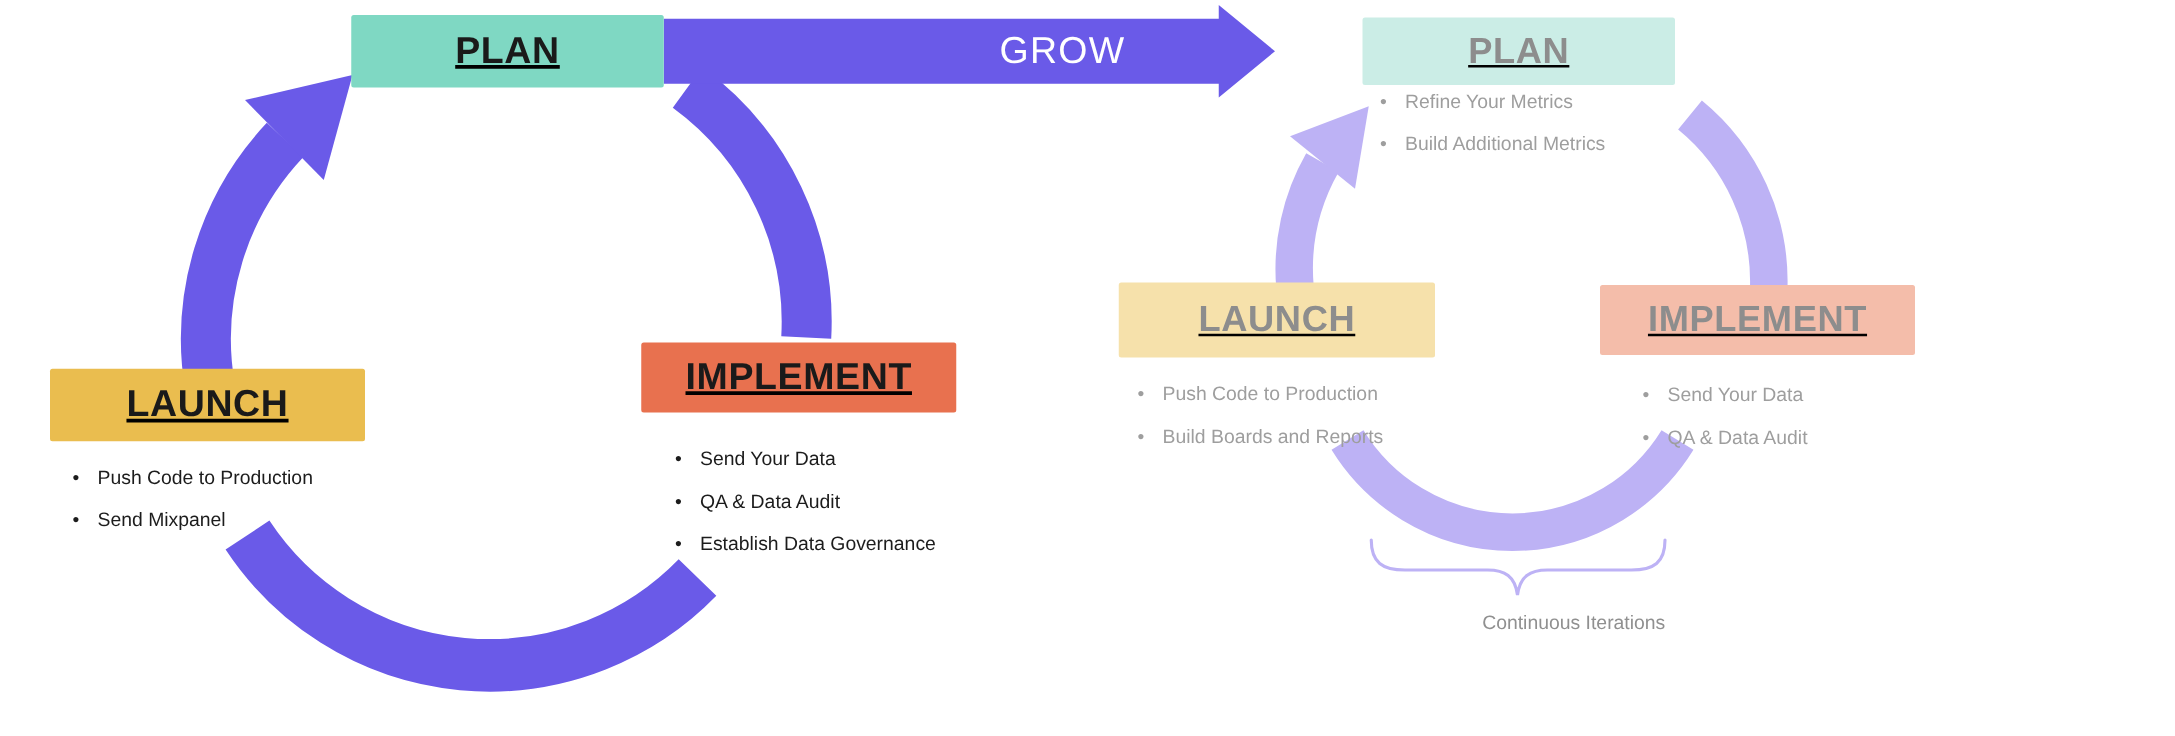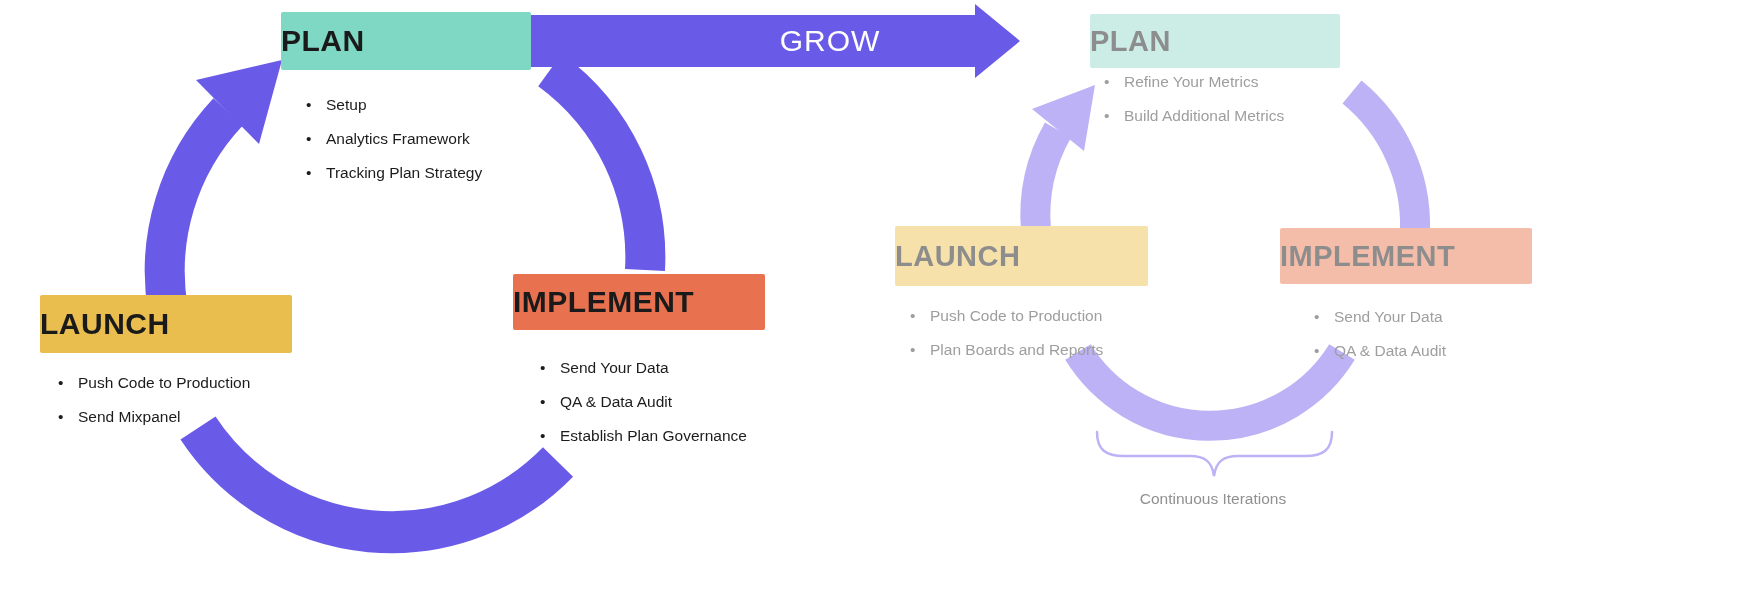--- a/index.html
+++ b/index.html
@@ -2,22 +2,22 @@
 <html><head>
 <meta charset="utf-8">
 <style>
   * { margin:0; padding:0; box-sizing:border-box; }
   html,body { background:#ffffff; }
   body { font-family:"Liberation Sans", sans-serif; }
   .canvas { position:relative; width:1740px; height:589px; background:#ffffff; overflow:hidden; }
   .svg-layer { position:absolute; left:0; top:0; z-index:1; }
   .box {
     position:absolute; z-index:3;
-    display:flex; align-items:center; justify-content:flex-start;
-    font-weight:bold; border-radius:2px;
+    display:flex; align-items:center; justify-content:center;
+    font-weight:bold; border-radius:2px;text-decoration:underline;
   }
   .box .label { white-space:nowrap; }
   .dark-label { color:#1a1a1a; font-size:30px; letter-spacing:0.5px; }
   .faded-label { color:#8d8d8d; font-size:29px; letter-spacing:0.5px; }
   .grow-label {
     position:absolute; z-index:2;
     display:flex; align-items:center; justify-content:center;
     color:#ffffff; font-size:30px; font-weight:500; letter-spacing:1px;
   }
   ul.bullets { position:absolute; z-index:3; list-style:none; }
@@ -45,38 +45,33 @@
     <polygon points="531,15 975,15 975,4 1020,41 975,78 975,67 531,67" fill="#6A5AE8"></polygon>
 
     <path d="M 1036 230 A 172 172 0 0 1 1058 130" stroke="#BDB2F5" stroke-width="30" fill="none"></path>
     <polygon points="1095,85 1084,151 1032,109" fill="#BDB2F5"></polygon>
     <path d="M 1352 92 A 172 172 0 0 1 1415 230" stroke="#BDB2F5" stroke-width="30" fill="none"></path>
     <path d="M 1342 352 A 155 155 0 0 1 1078 352" stroke="#BDB2F5" stroke-width="30" fill="none"></path>
 
     <path d="M 1097 432 C 1097 450 1106 456 1124 456 L 1190 456 C 1204 456 1212 461 1214 476 C 1216 461 1224 456 1238 456 L 1305 456 C 1323 456 1332 450 1332 432" stroke="#BDB2F5" stroke-width="2.5" fill="none" stroke-linecap="round"></path>
   </svg>
 
-  <div class="grow-label" style="left:640px; top:15px; width:380px; height:52px;">GROW</div>
+  <div class="grow-label" style="left:660px; top:15px; width:380px; height:52px;">GROW</div>
 
   <div class="box" style="left:281px; top:12px; width:250px; height:58px; background:#7FD8C3;">
     <span class="label dark-label">PLAN</span>
   </div>
-  <ul class="bullets dark" style="left:302px; top:95px;">
-    <li>Setup</li>
-    <li>Analytics Framework</li>
-    <li>Tracking Plan Strategy</li>
-  </ul>
 
   <div class="box" style="left:513px; top:274px; width:252px; height:56px; background:#E8714F;">
     <span class="label dark-label">IMPLEMENT</span>
   </div>
   <ul class="bullets dark" style="left:536px; top:358px;">
     <li>Send Your Data</li>
     <li>QA &amp; Data Audit</li>
-    <li>Establish Plan Governance</li>
+    <li>Establish Data Governance</li>
   </ul>
 
   <div class="box" style="left:40px; top:295px; width:252px; height:58px; background:#EABD4F;">
     <span class="label dark-label">LAUNCH</span>
   </div>
   <ul class="bullets dark" style="left:54px; top:373px;">
     <li>Push Code to Production</li>
     <li>Send Mixpanel</li>
   </ul>
 
@@ -86,26 +81,26 @@
   <ul class="bullets faded" style="left:1100px; top:72px;">
     <li>Refine Your Metrics</li>
     <li>Build Additional Metrics</li>
   </ul>
 
   <div class="box" style="left:895px; top:226px; width:253px; height:60px; background:#F6E1AB;">
     <span class="label faded-label">LAUNCH</span>
   </div>
   <ul class="bullets faded" style="left:906px; top:306px;">
     <li>Push Code to Production</li>
-    <li>Plan Boards and Reports</li>
+    <li>Build Boards and Reports</li>
   </ul>
 
   <div class="box" style="left:1280px; top:228px; width:252px; height:56px; background:#F4BDAA;">
     <span class="label faded-label">IMPLEMENT</span>
   </div>
   <ul class="bullets faded" style="left:1310px; top:307px;">
     <li>Send Your Data</li>
     <li>QA &amp; Data Audit</li>
   </ul>
 
-  <div class="caption" style="left:1113px; top:490px; width:200px;">Continuous Iterations</div>
+  <div class="caption" style="left:1159px; top:490px; width:200px;">Continuous Iterations</div>
 
 </div>
 
 </body></html>

